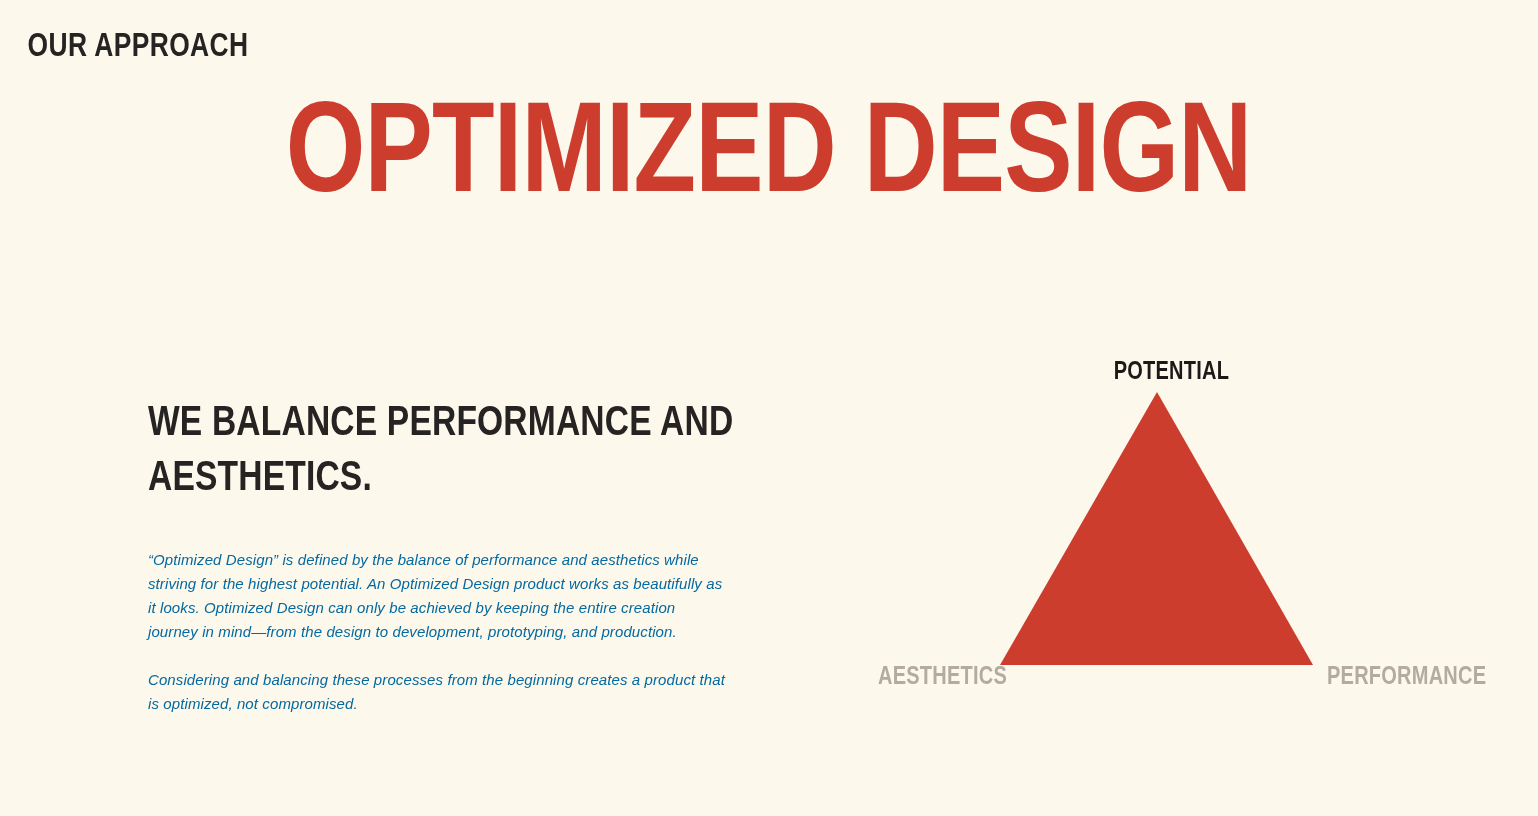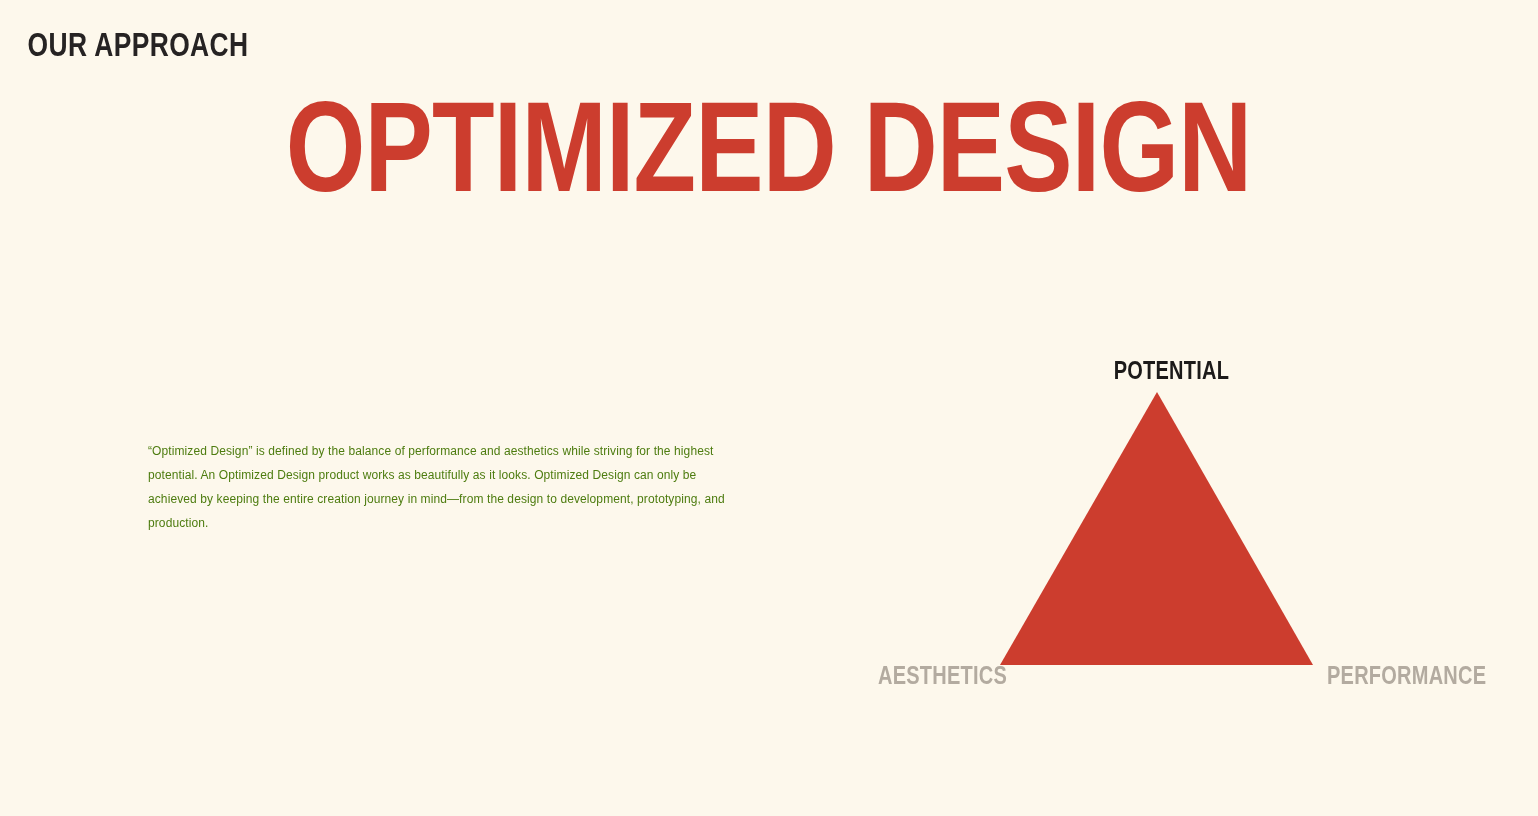--- a/index.html
+++ b/index.html
@@ -77,25 +77,26 @@
   .subhead-line {
     display: block;
     font-size: 42px;
     line-height: 1.30;
     letter-spacing: 0.2px;
     color: #262323;
     transform-origin: left center;
   }
   .body-copy {
     margin: 0;
-    color: #4d7c0f;
-    font-size: 12px;
+    color: #0369a1;
+    font-size: 15px;
     line-height: 24px;
     letter-spacing: 0.1px;
     width: 578px;
+    font-style: italic;
   }
   .body-copy.first {
     margin-top: 45px;
   }
   .body-copy.second {
     margin-top: 24px;
   }
 
   
   .diagram {
@@ -139,21 +140,26 @@
 <div class="header">
   <div class="eyebrow-wrap">
     <span class="condensed eyebrow" style="transform: scaleX(0.8);">OUR APPROACH</span>
   </div>
   <div class="title-wrap">
     <span class="condensed title" style="transform: scaleX(0.8);">OPTIMIZED DESIGN</span>
   </div>
 </div>
 
 <div class="left-col">
+  <div class="subhead-wrap">
+    <span class="condensed subhead-line">WE BALANCE PERFORMANCE AND</span>
+    <span class="condensed subhead-line">AESTHETICS.</span>
+  </div>
   <p class="body-copy first">“Optimized Design” is defined by the balance of performance and aesthetics while striving for the highest potential. An Optimized Design product works as beautifully as it looks. Optimized Design can only be achieved by keeping the entire creation journey in mind—from the design to development, prototyping, and production.</p>
+  <p class="body-copy second">Considering and balancing these processes from the beginning creates a product that is optimized, not compromised.</p>
 </div>
 
 <div class="diagram">
   <svg width="660" height="370" viewBox="0 0 660 370">
     <polygon id="tri-polygon" points="317,53 160,326 473,326" fill="#cc3d2e"></polygon>
   </svg>
   <span class="condensed vertex-label apex" style="color: rgb(28, 26, 25); transform: scaleX(0.8) translateX(-50%); transform-origin: center center;">POTENTIAL</span>
   <span class="condensed vertex-label left-base" style="color: rgb(179, 171, 160);">AESTHETICS</span>
   <span class="condensed vertex-label right-base" style="color: rgb(179, 171, 160);">PERFORMANCE</span>
 </div>

